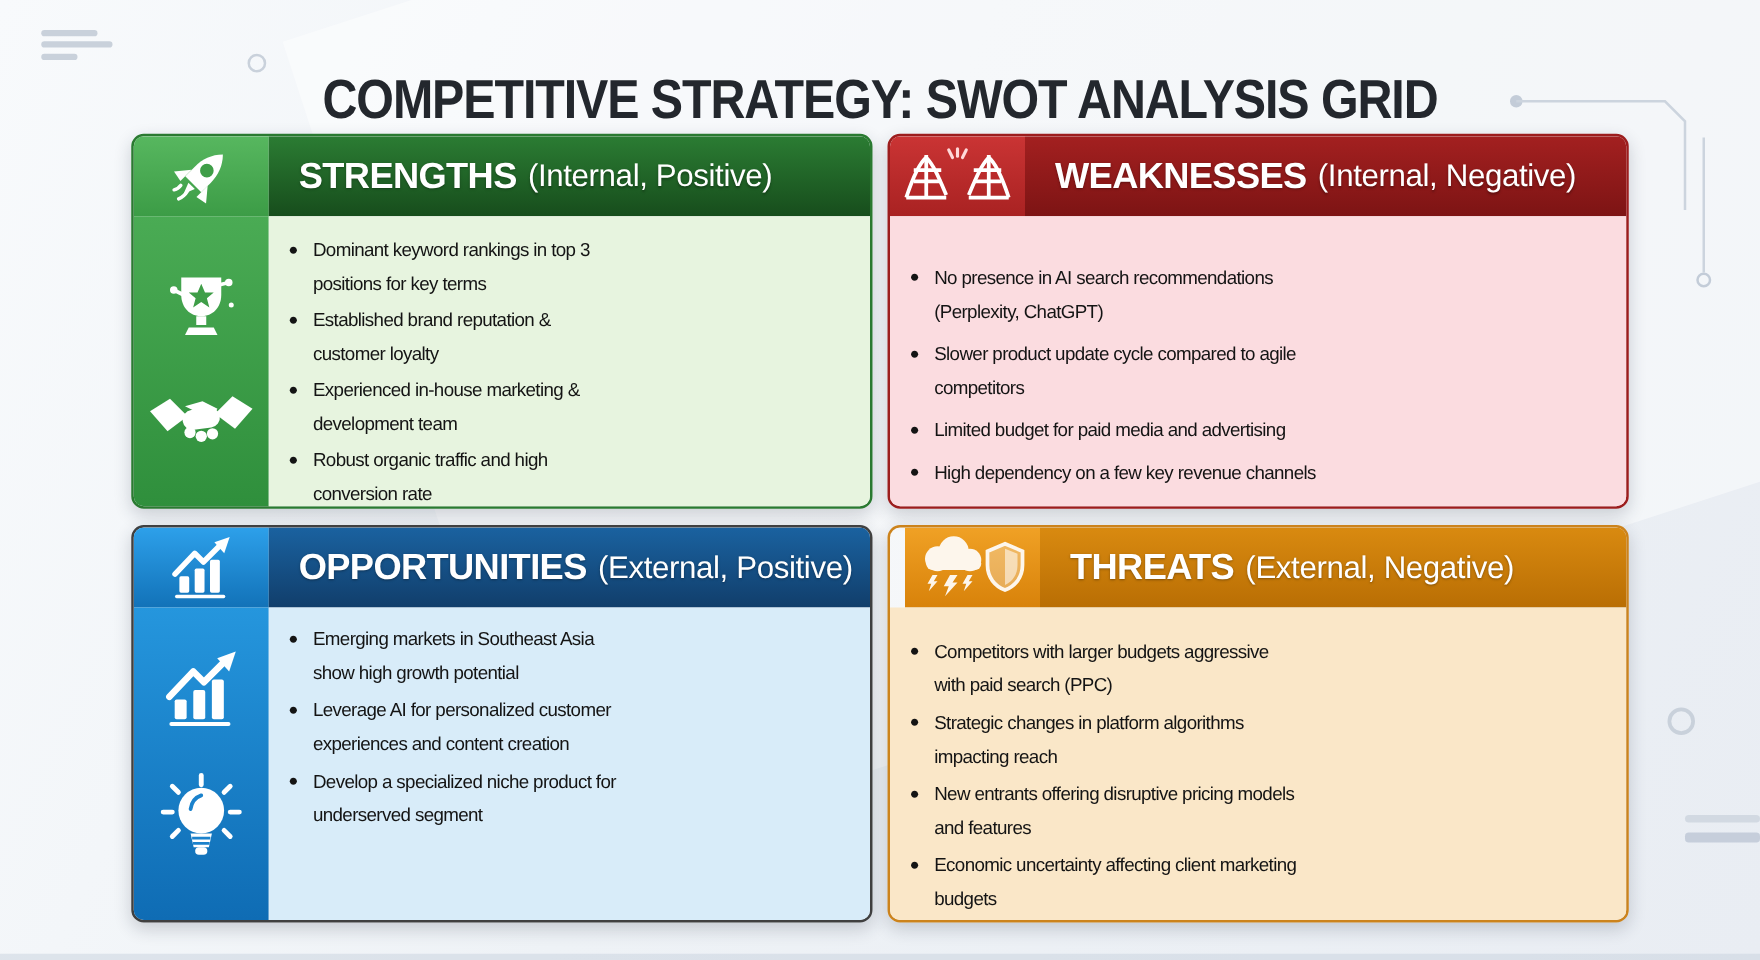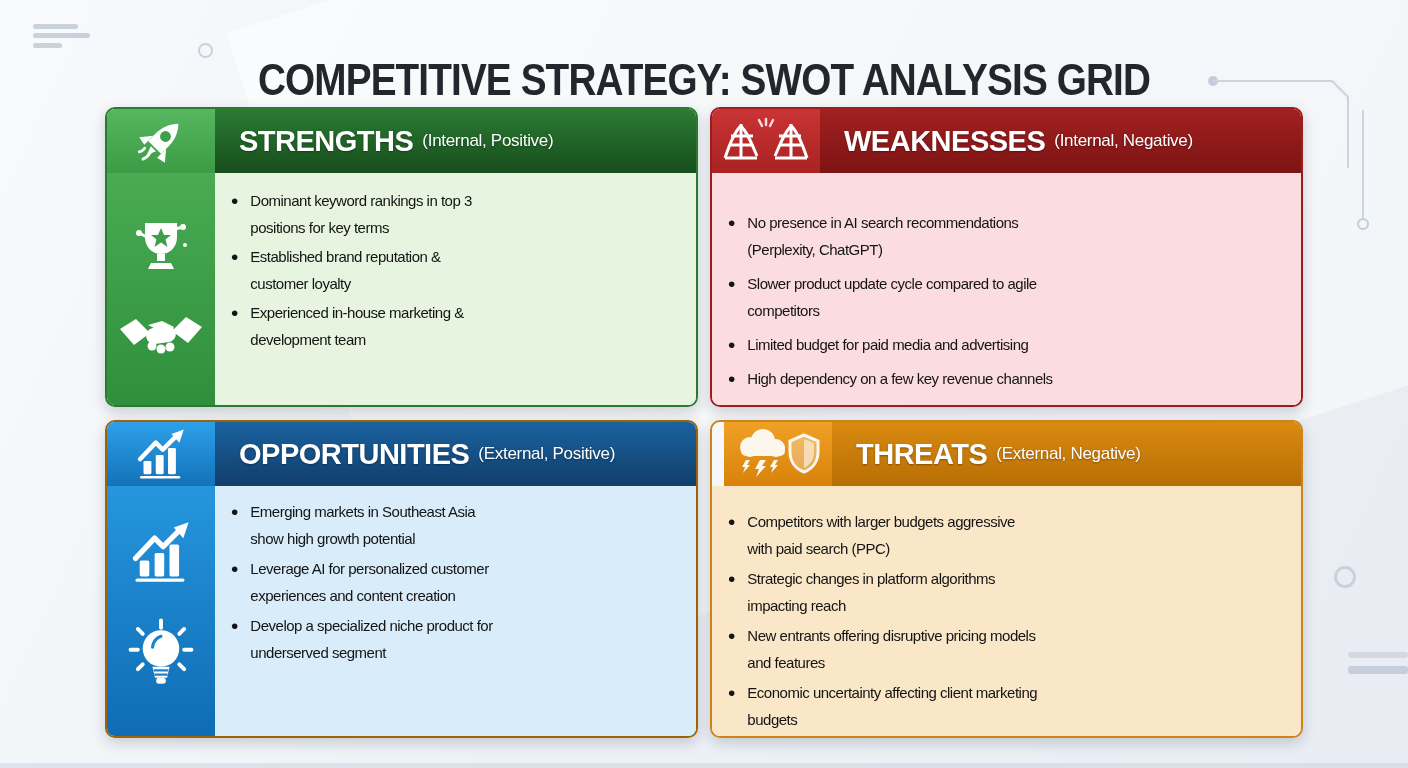--- a/index.html
+++ b/index.html
@@ -31,21 +31,21 @@
   .card{
     box-sizing:border-box;border-radius:10px;overflow:hidden;display:flex;
     box-shadow:0 5px 14px rgba(30,40,60,.2);position:relative;
   }
   .hdr{
     height:64px;display:flex;align-items:center;padding-left:24px;
     color:#fff;white-space:nowrap;flex:none;
     text-shadow:0 1px 2px rgba(0,0,0,.35);
   }
   .q-title{font-size:29px;font-weight:700;letter-spacing:-.5px;}
-  .q-sub{font-size:17px;font-weight:400;margin-left:9px;letter-spacing:-.3px;}
+  .q-sub{font-size:25px;font-weight:400;margin-left:9px;letter-spacing:-.3px;}
   .icon-sq{
     width:108px;height:64px;flex:none;display:flex;align-items:center;justify-content:center;
   }
   .side{width:108px;flex:none;display:flex;flex-direction:column;}
   .side-icons{flex:1;display:flex;flex-direction:column;align-items:center;justify-content:center;gap:28px;}
   .main{flex:1;display:flex;flex-direction:column;min-width:0;}
   ul.body{
     flex:1;margin:0;list-style:none;padding:14px 8px 8px 16px;
   }
   ul.body li{display:flex;margin:0 0 2px 0;}
@@ -64,21 +64,21 @@
   .q-green .side-icons{background:linear-gradient(180deg,#4aab54,#2f8f3c);}
   .q-green ul.body{background:#e7f4df;}
   
   .q-red{border:2px solid #9c1d1d;flex-direction:column;}
   .q-red .hdr-row{display:flex;flex:none;}
   .q-red .hdr{flex:1;background:linear-gradient(180deg,#a32020,#7d1414);}
   .q-red .icon-sq{background:linear-gradient(180deg,#ca3434,#a92222);}
   .q-red ul.body{background:#fbdce0;padding-top:36px;}
   .q-red ul.body li{margin-bottom:7px;}
   
-  .q-blue{border:2px solid #a16207;justify-content:space-between;}
+  .q-blue{border:2px solid #404040;justify-content:space-between;}
   .q-blue .hdr{background:linear-gradient(180deg,#1a62a0,#113e6b);}
   .q-blue .icon-sq{background:linear-gradient(180deg,#2da0ea,#1272b8);}
   .q-blue .side-icons{background:linear-gradient(180deg,#2596dd,#0f6cb4);gap:24px;}
   .q-blue ul.body{background:#d8ecf9;padding-top:12px;}
   .q-blue ul.body li{margin-bottom:3px;}
   
   .q-orange{border:2px solid #cc831c;flex-direction:column;}
   .q-orange .hdr-row{display:flex;flex:none;padding-left:12px;}
   .q-orange .hdr{flex:1;background:linear-gradient(180deg,#d98a10,#b96e04);}
   .q-orange .icon-sq{background:linear-gradient(180deg,#f0a125,#d8820a);}
@@ -177,20 +177,24 @@
             <span class="btxt">Dominant keyword rankings in top 3
 positions for key terms</span>
           </li>
         <li>
             <span class="btxt">Established brand reputation &amp;
 customer loyalty</span>
           </li>
         <li>
             <span class="btxt">Experienced in-house marketing &amp;
 development team</span>
+          </li>
+        <li>
+            <span class="btxt">Robust organic traffic and high
+conversion rate</span>
           </li>
       </ul>
     </div>
   </div>
 
   <div class="card q-red">
     <div class="hdr-row">
       <div class="icon-sq">
         <svg width="90" height="50" viewBox="0 0 90 50">
           <g stroke="#ffffff" stroke-width="3" fill="none">

